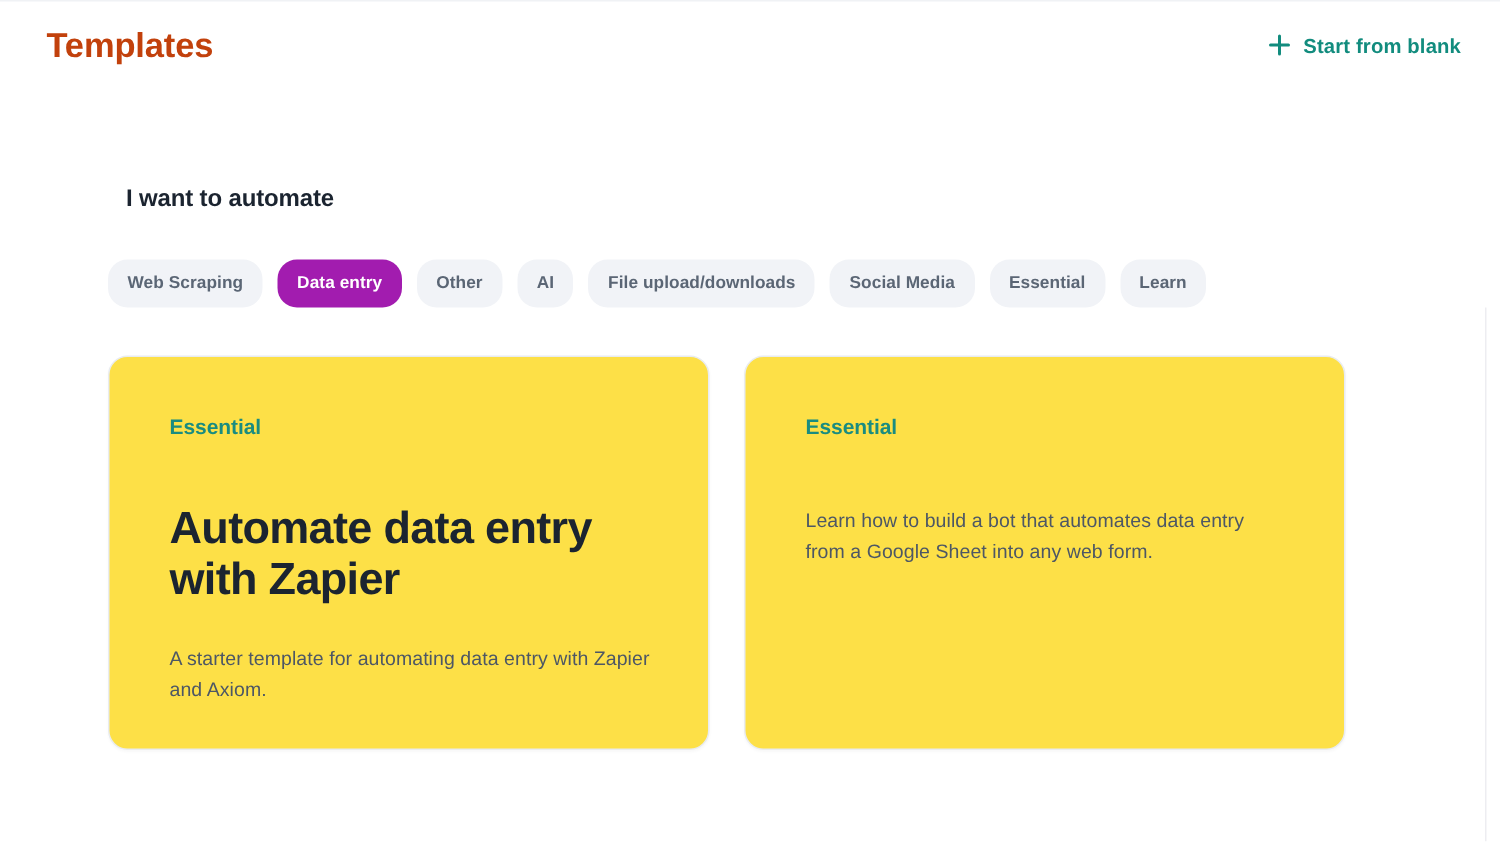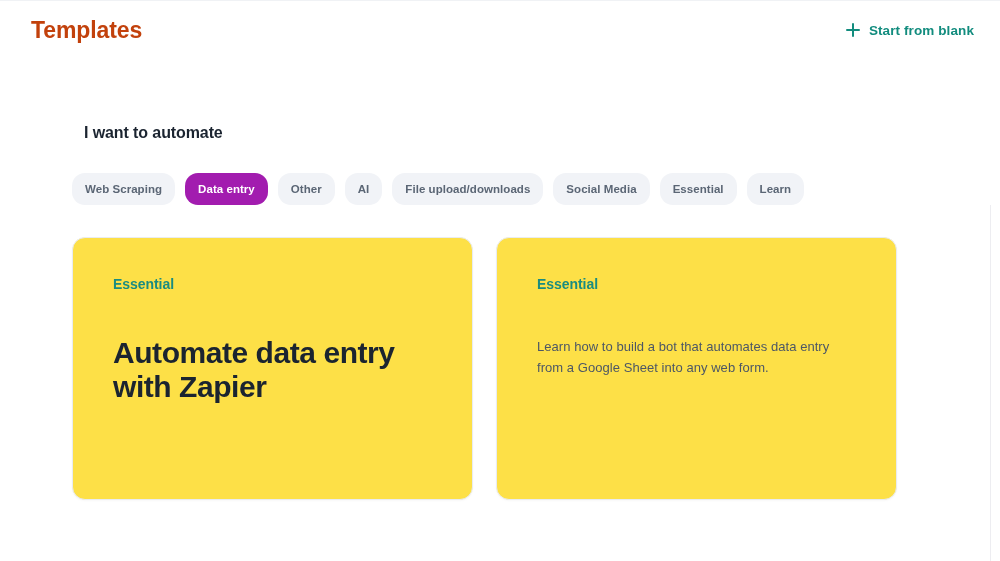--- a/index.html
+++ b/index.html
@@ -207,20 +207,21 @@
       <div class="pill">Social Media</div>
       <div class="pill">Essential</div>
       <div class="pill">Learn</div>
     </div>
 
     <div class="card-grid">
 
       <div class="card">
         <div class="card-tag">Essential</div>
         <div class="card-title">Automate data entry with Zapier</div>
+        <div class="card-desc">A starter template for automating data entry with Zapier and Axiom.</div>
       </div>
 
       <div class="card">
         <div class="card-tag">Essential</div>
         <div class="card-desc">Learn how to build a bot that automates data entry from a Google Sheet into any web form.</div>
       </div>
 
     </div>
   </div>
 

